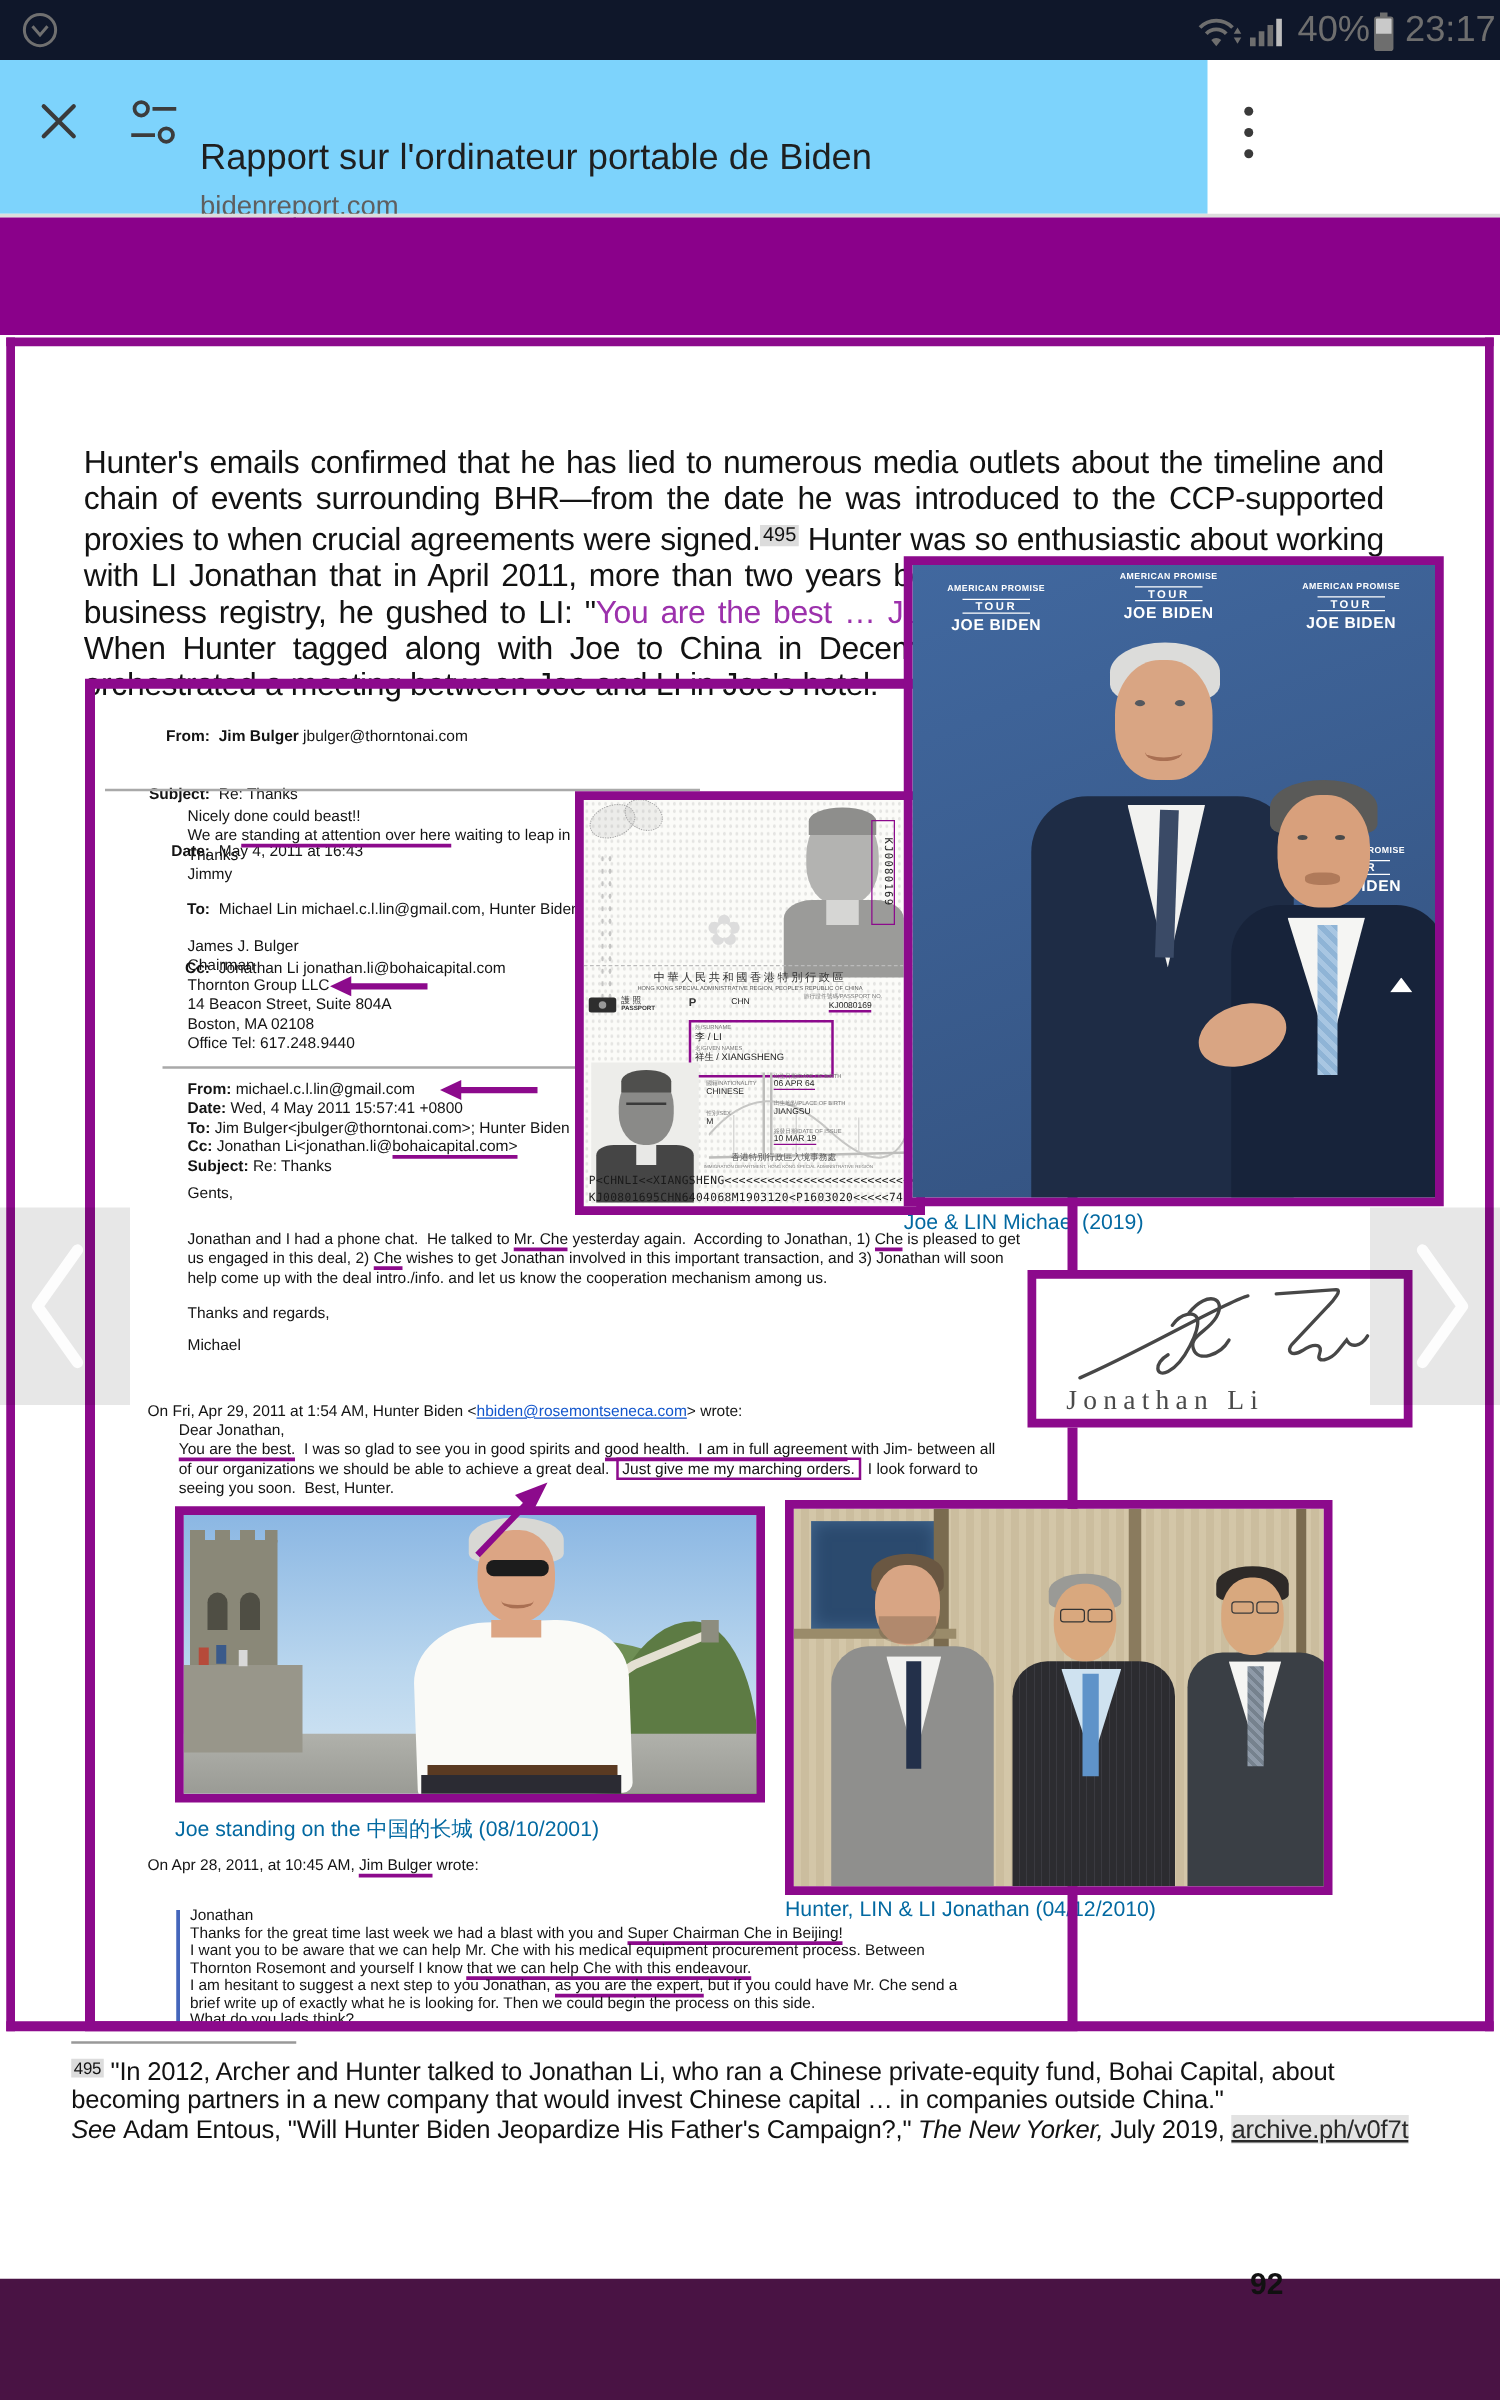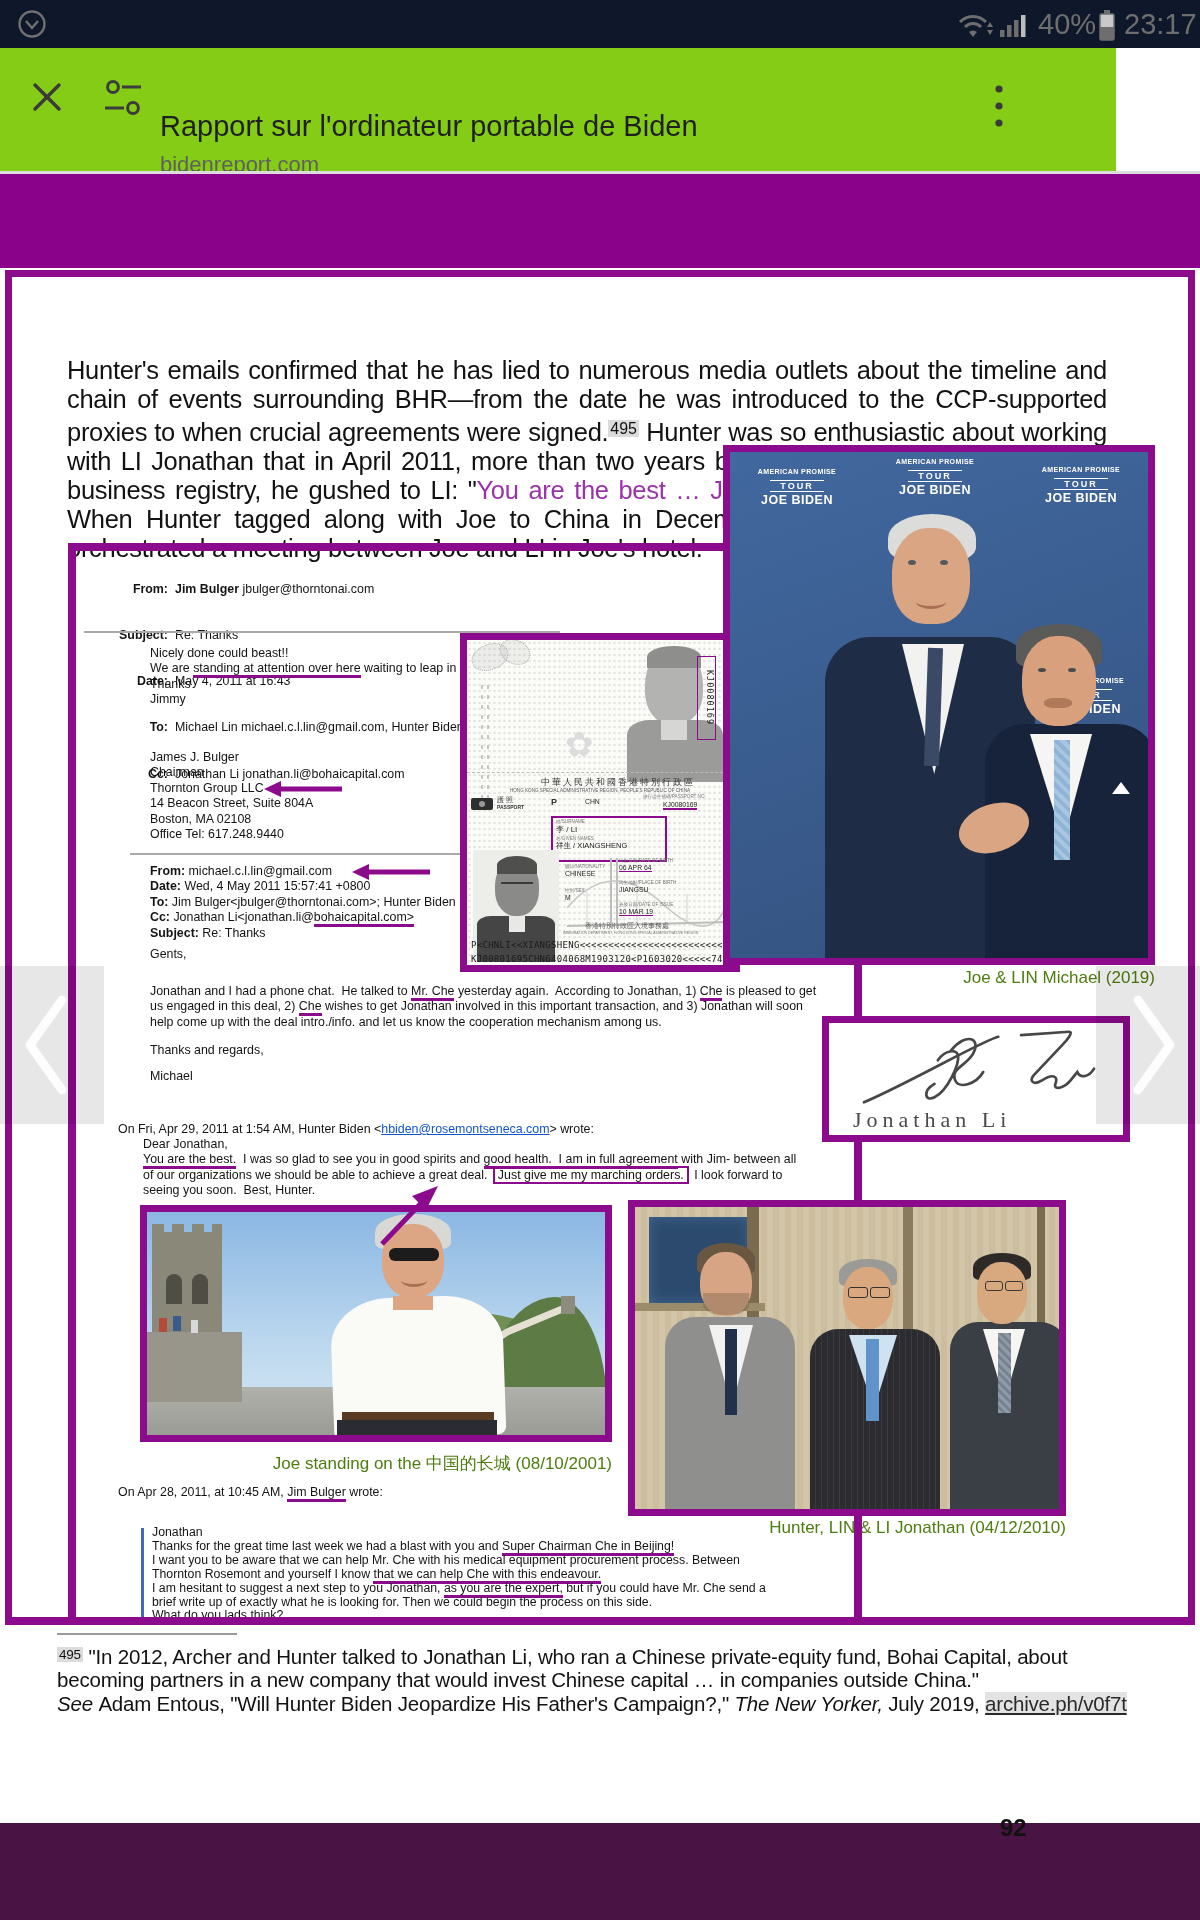--- a/index.html
+++ b/index.html
@@ -3,21 +3,21 @@
 <meta charset="utf-8">
 <style>
   html,body{margin:0;padding:0;background:#fff;}
   body{font-family:"Liberation Sans",sans-serif;}
   #screen{position:relative;width:1200px;height:1920px;overflow:hidden;background:#fff;}
   .abs{position:absolute;}
   
   #statusbar{left:0;top:0;width:1200px;height:48px;background:#0f172a;}
   .sttext{font-size:29px;color:#6e6e6e;line-height:48px;}
   
-  #appheader{left:0;top:48px;width:1116px;height:123px;background:#84cc16;}
+  #appheader{left:0;top:48px;width:966px;height:123px;background:#7dd3fc;}
   #cct-title{left:160px;top:62px;width:820px;font-size:29px;color:#1f1f1f;white-space:nowrap;}
   #cct-url{left:160px;top:104px;width:600px;font-size:22px;color:#5f5f5f;}
   #headerline{left:0;top:171px;width:1200px;height:3px;background:#dcdcdc;}
   
   #banner{left:0;top:174px;width:1200px;height:94px;background:#8a018a;}
   #purchase{left:553px;top:198px;border:1.6px solid #fff;padding:3px;cursor:pointer;}
   #purchase .inner{border:1.6px solid #fff;padding:2px 14px 5px 14px;font-size:27px;letter-spacing:2px;color:#fff;}
   
   .frame{background:#8c0a8c;z-index:3;}
   
@@ -33,21 +33,21 @@
   .b{font-weight:bold;}
   .i{font-style:italic;}
   .pline{border-bottom:3px solid #8c0a8c;}
   .pbox{border:2.5px solid #8c0a8c;padding:0 3px;margin:0 2px;}
   .lnk{color:#1155cc;text-decoration:underline;}
   .arlink{color:#2a2a2a;text-decoration:underline;background:#e3e3e3;}
   .hrow{display:flex;}
   .hlabel{flex:0 0 86px;text-align:right;font-weight:bold;padding-right:7px;}
   .sep{background:#a9a9a9;height:1.6px;z-index:2;}
   .qbar{width:3px;background:#4466bb;z-index:2;}
-  .cap{font-size:17px;color:#4d7c0f;text-align:right;z-index:2;white-space:pre;}
+  .cap{font-size:17px;color:#0369a1;text-align:left;z-index:2;white-space:pre;}
   
   .pbrd{border:7px solid #8c0a8c;overflow:hidden;z-index:4;}
   
   #passport{left:460px;top:633px;width:280px;height:339px;background:#fbfbf8;box-sizing:border-box;}
   .pp-grain{left:0;top:0;width:266px;height:325px;background-image:radial-gradient(rgba(110,110,110,.16) 1px,transparent 1.3px);background-size:5px 6px;}
   .ppt{color:#333;white-space:pre;}
   .ppl{font-size:4.6px;color:#777;white-space:pre;}
   .ppv{font-size:6.8px;color:#222;white-space:pre;}
   .mrz{font-family:"DejaVu Sans Mono",monospace;font-size:9px;letter-spacing:.3px;color:#1a1a1a;white-space:pre;}
   
@@ -178,21 +178,21 @@
     <div class="abs" style="left:160px;top:0;width:96px;height:142px;">
       <div class="abs" style="left:18px;top:8px;width:58px;height:76px;background:#b3b3b1;border-radius:48% 48% 42% 42%;"></div>
       <div class="abs" style="left:20px;top:6px;width:54px;height:22px;background:#8e8e8c;border-radius:50% 50% 0 0;"></div>
       <div class="abs" style="left:0;top:80px;width:96px;height:62px;background:#9b9b99;border-radius:24% 24% 0 0;"></div>
       <div class="abs" style="left:34px;top:80px;width:26px;height:20px;background:#d6d6d4;"></div>
     </div>
     <div class="abs" style="left:230px;top:16px;width:17px;height:82px;border:1.6px solid #8c0a8c;writing-mode:vertical-rl;font-family:'DejaVu Sans Mono',monospace;font-size:8.5px;letter-spacing:1px;color:#222;text-align:center;">KJ0080169</div>
     <div class="abs" style="left:98px;top:84px;font-size:34px;color:#dcdcdc;">✿</div>
     <div class="abs" style="left:0;top:132px;width:266px;border-top:1px dashed #bbb;"></div>
 
-    <div class="abs ppt" style="left:0;top:136px;width:266px;text-align:center;font-size:9px;letter-spacing:2px;padding-left:18px;">中華人民共和國香港特別行政區</div>
+    <div class="abs ppt" style="left:0;top:136px;width:266px;text-align:center;font-size:9px;letter-spacing:2px;">中華人民共和國香港特別行政區</div>
     <div class="abs" style="left:0;top:148px;width:266px;text-align:center;font-size:4.6px;color:#555;">HONG KONG SPECIAL ADMINISTRATIVE REGION, PEOPLE'S REPUBLIC OF CHINA</div>
     <div class="abs" style="left:4px;top:158px;width:22px;height:12px;background:#2e2e2e;border-radius:2px;">
         <div style="width:6px;height:6px;border-radius:50%;background:#999;margin:3px auto;"></div>
       </div>
     <div class="abs ppt" style="left:30px;top:155px;font-size:7px;">護 照</div>
     <div class="abs ppt" style="left:30px;top:164px;font-size:5px;font-weight:bold;">PASSPORT</div>
     <div class="abs ppt" style="left:84px;top:157px;font-size:9px;font-weight:bold;">P</div>
     <div class="abs ppv" style="left:118px;top:158px;">CHN</div>
     <div class="abs ppl" style="left:176px;top:154px;">旅行證件號碼/PASSPORT NO.</div>
     <div class="abs ppv pline" style="left:196px;top:161px;border-bottom-width:2px;">KJ0080169</div>

